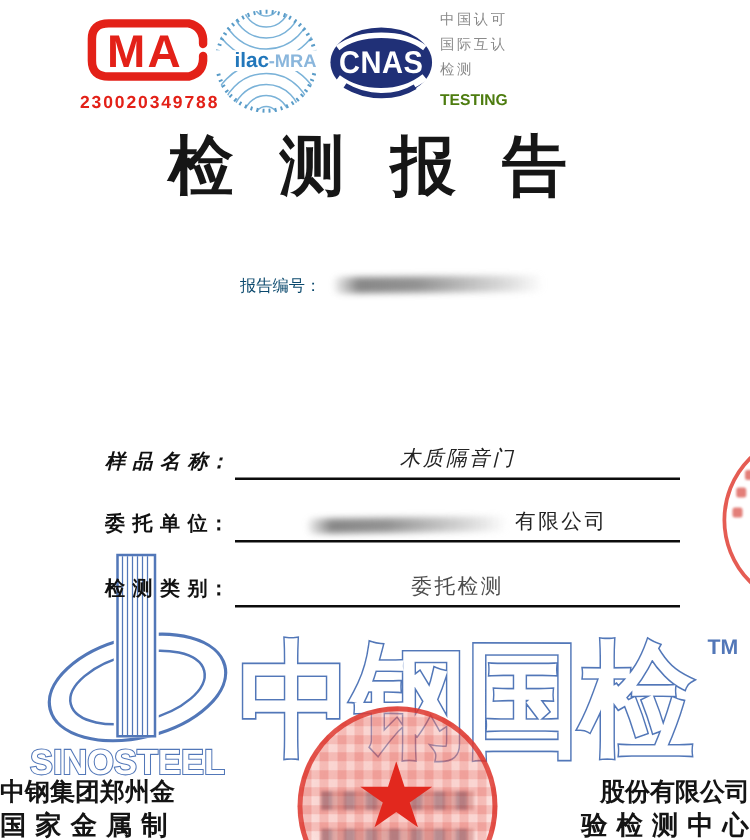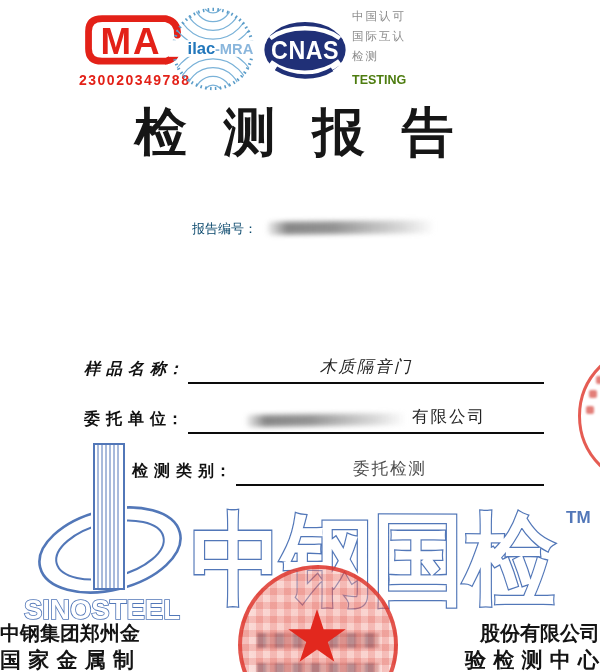--- a/index.html
+++ b/index.html
@@ -2,21 +2,21 @@
 <html><head>
 <meta charset="utf-8">
 <style>
   html,body { margin:0; padding:0; background:#fff; }
   .page {
     position:relative; width:600px; height:672px; background:#ffffff;
     overflow:hidden; font-family:"Liberation Serif","DejaVu Serif",serif;
   }
   
   .hdr { position:absolute; inset:0; z-index:2; }
-  .cma { position:absolute; left:64px; top:10px; width:108px; text-align:center;margin-left:15px; }
+  .cma { position:absolute; left:64px; top:10px; width:108px; text-align:center; }
   .cma-num { font-family:"Liberation Sans","DejaVu Sans",sans-serif; font-weight:bold;
     font-size:14px; color:#e32118; letter-spacing:1.5px; margin-top:0px; }
   .ilac { position:absolute; left:169px; top:4px; }
   .cnaslogo { position:absolute; left:261px; top:20px; }
   .cnas-text { position:absolute; left:352px; top:6px; }
   .cnas-zh { font-size:11.5px; color:#8a8a8a; letter-spacing:2px; line-height:20px; }
   .cnas-en { font-family:"Liberation Sans","DejaVu Sans",sans-serif; font-weight:bold;
     font-size:12.5px; color:#4d7c0f; line-height:22px; }
   .cnas-en.first { margin-top:3px; }
   
@@ -26,21 +26,21 @@
   .report-no { position:absolute; left:192px; top:220px; z-index:2; font-size:13px;
     color:#0c4a6e; white-space:nowrap; }
   .redact { display:inline-block; border-radius:4px; filter:blur(2.6px);
     background:linear-gradient(90deg, rgba(110,110,110,.08), rgba(95,95,95,.75) 12%,
       rgba(75,75,75,.6) 40%, rgba(130,130,130,.55) 62%, rgba(165,165,165,.4) 82%,
       rgba(205,205,205,0) 100%); }
   .redact-report { width:168px; height:13px; margin-left:10px; vertical-align:-1px;
     transform:rotate(-0.6deg); }
   
   .field { position:absolute; left:84px; right:56px; display:flex; align-items:flex-end; z-index:2; }
-  .f1 { top:350px;font-style:italic; } .f2 { top:400px; } .f3 { top:452px;margin-left:48px; }
+  .f1 { top:350px;font-style:italic; } .f2 { top:400px; } .f3 { top:452px; }
   .flabel { font-weight:bold; font-size:16px; letter-spacing:1px; color:#111;
     white-space:nowrap; padding-bottom:4px; }
   .fline { flex:1; margin-left:4px; border-bottom:2px solid #0c0c0c;
     display:flex; justify-content:center; align-items:flex-end; gap:6px;
     padding-bottom:4px; min-height:28px; }
   .fvalue { font-size:16.5px; color:#232323; letter-spacing:2px; white-space:nowrap; }
   .fvalue.gray { color:#4c4c4c; }
   .redact-client { width:160px; height:12px; margin-bottom:2px; transform:rotate(-0.8deg); }
   
   .wm { position:absolute; inset:0; z-index:1; }

